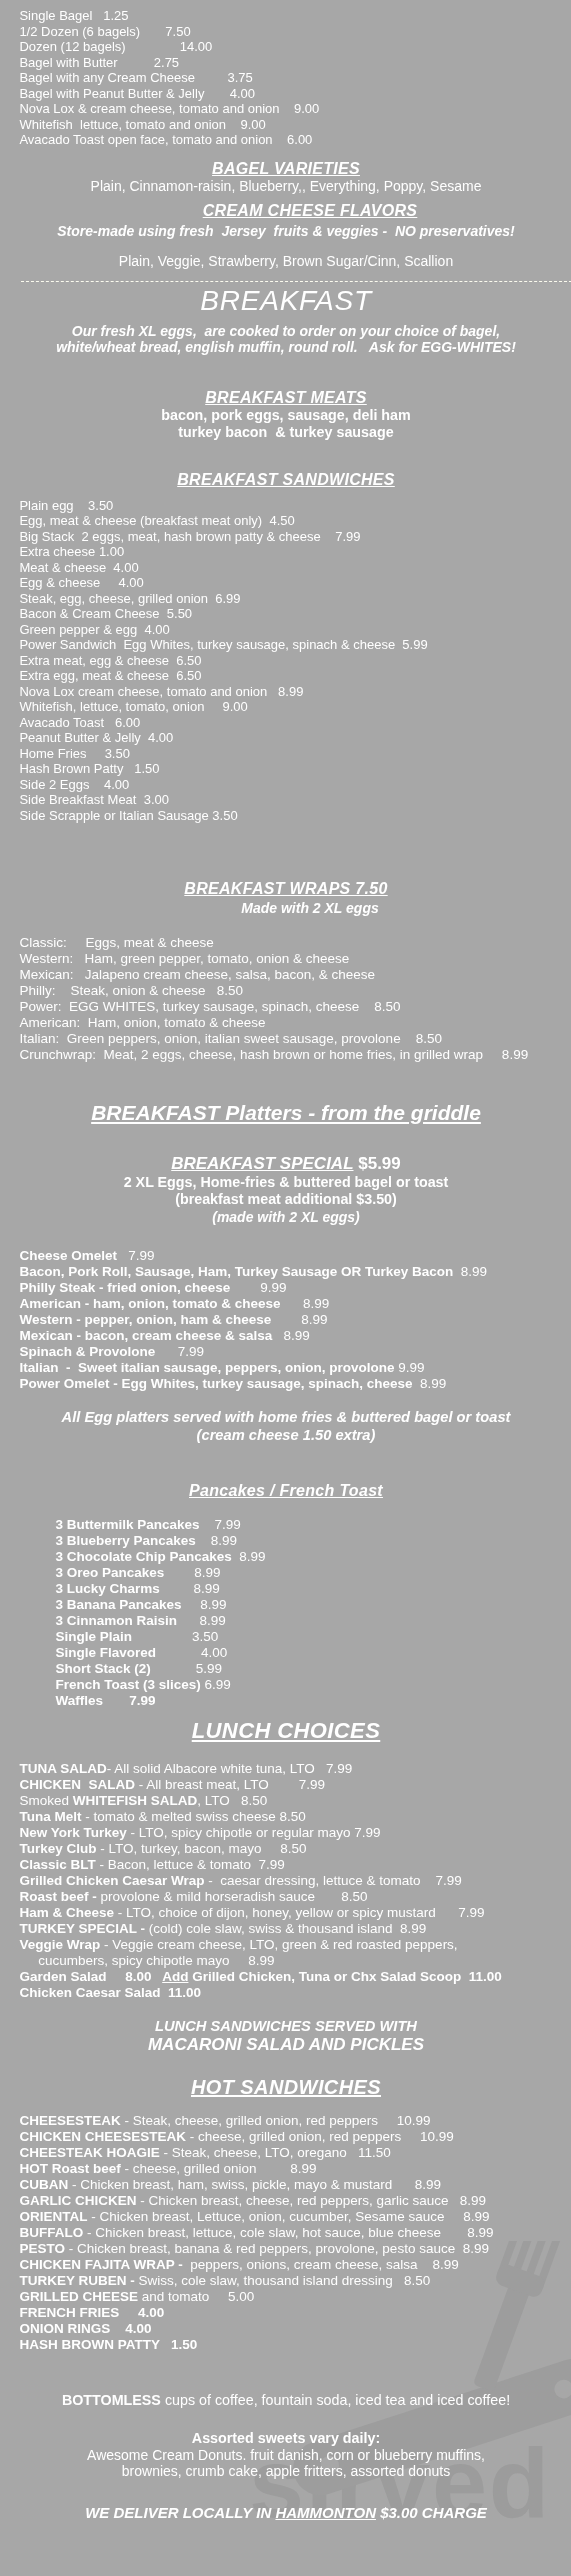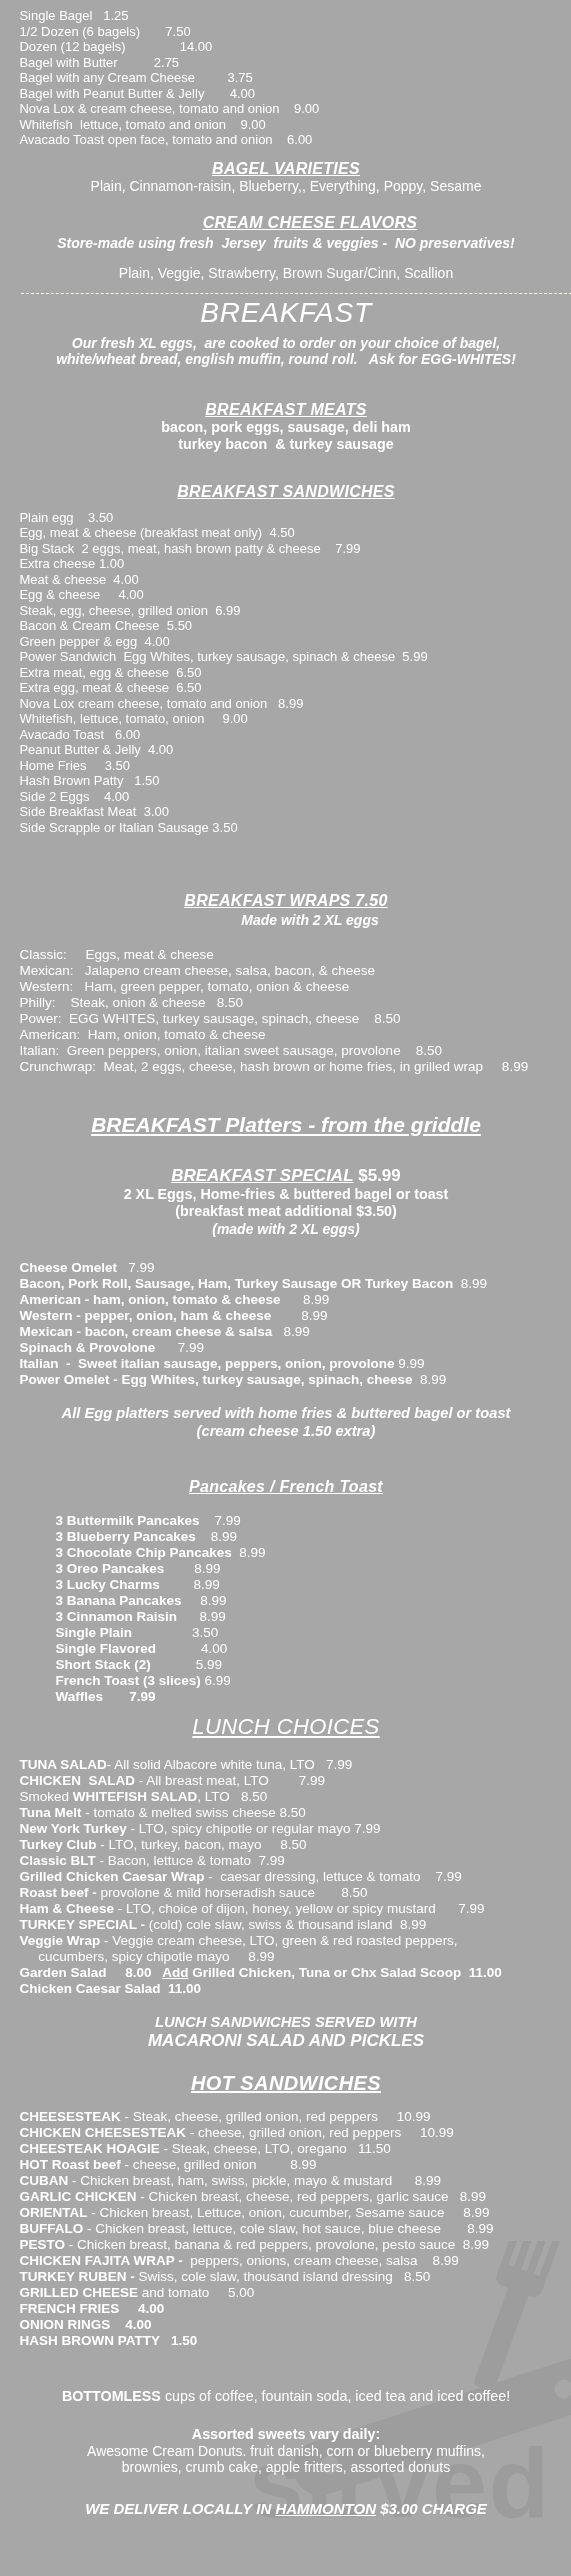--- a/index.html
+++ b/index.html
@@ -24,21 +24,21 @@
   }
   .big-h{
     text-align:center;font-style:italic;font-weight:400;
     font-size:28px;line-height:34px;letter-spacing:0.8px;
   }
   .platters-h{
     text-align:center;font-weight:700;font-style:italic;
     font-size:21px;line-height:29px;text-decoration:underline;
   }
   .lunch-h{
-    text-align:center;font-weight:400;font-style:italic;
+    text-align:center;font-weight:700;font-style:italic;
     font-size:22px;line-height:23.6px;text-decoration:underline;letter-spacing:0.4px;
   }
   .hot-h{
     text-align:center;font-weight:700;font-style:italic;
     font-size:20px;line-height:22px;text-decoration:underline;letter-spacing:0.4px;
   }
   .ital-note{font-weight:700;font-style:italic;text-align:center;font-size:14px;line-height:16px;white-space:pre-wrap;}
   .plain-center{text-align:center;font-size:14px;line-height:16px;white-space:pre-wrap;}
   .meats-line{text-align:center;font-weight:700;font-size:14.3px;line-height:17px;white-space:pre-wrap;}
   .divider{border-top:0.8px dashed #fbfbef;margin-left:21px;}
@@ -84,21 +84,21 @@
         <div class="line">Bagel with any Cream Cheese         3.75</div>
         <div class="line">Bagel with Peanut Butter &amp; Jelly       4.00</div>
         <div class="line">Nova Lox &amp; cream cheese, tomato and onion    9.00</div>
         <div class="line">Whitefish  lettuce, tomato and onion    9.00</div>
         <div class="line">Avacado Toast open face, tomato and onion    6.00</div>
       </div>
 
     <div class="sec-h" style="margin-top:11.8px;">BAGEL VARIETIES</div>
     <div class="plain-center">Plain, Cinnamon-raisin, Blueberry,, Everything, Poppy, Sesame</div>
 
-    <div class="sec-h" style="margin-top:20px;padding-left:48px;">CREAM CHEESE FLAVORS</div>
+    <div class="sec-h" style="margin-top:8px;padding-left:48px;">CREAM CHEESE FLAVORS</div>
     <div class="ital-note" style="margin-top:2.5px;">Store-made using fresh  Jersey  fruits &amp; veggies -  NO preservatives!</div>
     <div class="plain-center" style="margin-top:14.3px;">Plain, Veggie, Strawberry, Brown Sugar/Cinn, Scallion</div>
 
     <div class="divider" style="margin-top:11.8px;"></div>
 
     <div class="big-h" style="margin-top:1.7px;">BREAKFAST</div>
     <div class="ital-note" style="margin-top:5px;">Our fresh XL eggs,  are cooked to order on your choice of bagel,</div>
     <div class="ital-note">white/wheat bread, english muffin, round roll.   Ask for EGG-WHITES!</div>
 
     <div class="sec-h" style="margin-top:34px;">BREAKFAST MEATS</div>
@@ -127,39 +127,40 @@
         <div class="line">Hash Brown Patty   1.50</div>
         <div class="line">Side 2 Eggs    4.00</div>
         <div class="line">Side Breakfast Meat  3.00</div>
         <div class="line">Side Scrapple or Italian Sausage 3.50</div>
       </div>
 
     <div class="sec-h" style="margin-top:57px;">BREAKFAST WRAPS 7.50</div>
     <div class="ital-note" style="margin-top:1.7px;padding-left:48px;">Made with 2 XL eggs</div>
     <div class="list-md" style="margin-top:18.5px;">
         <div class="line">Classic:     Eggs, meat &amp; cheese</div>
+        <div class="line">Western:   Ham, green pepper, tomato, onion &amp; cheese</div>
         <div class="line">Mexican:   Jalapeno cream cheese, salsa, bacon, &amp; cheese</div>
-        <div class="line">Western:   Ham, green pepper, tomato, onion &amp; cheese</div>
         <div class="line">Philly:    Steak, onion &amp; cheese   8.50</div>
         <div class="line">Power:  EGG WHITES, turkey sausage, spinach, cheese    8.50</div>
         <div class="line">American:  Ham, onion, tomato &amp; cheese</div>
         <div class="line">Italian:  Green peppers, onion, italian sweet sausage, provolone    8.50</div>
         <div class="line">Crunchwrap:  Meat, 2 eggs, cheese, hash brown or home fries, in grilled wrap     8.99</div>
       </div>
 
     <div class="platters-h" style="margin-top:35px;">BREAKFAST  Platters - from the griddle</div>
 
     <div class="special-h" style="margin-top:27px;"><span class="t">BREAKFAST SPECIAL</span><span class="p"> $5.99</span></div>
     <div class="meats-line">2 XL Eggs, Home-fries &amp; buttered bagel or toast</div>
     <div class="meats-line">(breakfast meat additional $3.50)</div>
 
     <div class="ital-note" style="margin-top:1.7px;">(made with 2 XL eggs)</div>
     <div class="list-md" style="margin-top:23px;">
         <div class="line"><span class="reg"></span><span class="bold">Cheese Omelet</span><span class="bold underline"></span><span class="bold"></span><span class="reg">   7.99</span></div>
         <div class="line"><span class="reg"></span><span class="bold">Bacon, Pork Roll, Sausage, Ham, Turkey Sausage OR Turkey Bacon</span><span class="bold underline"></span><span class="bold"></span><span class="reg">  8.99</span></div>
+        <div class="line"><span class="reg"></span><span class="bold">Philly Steak - fried onion, cheese</span><span class="bold underline"></span><span class="bold"></span><span class="reg">        9.99</span></div>
         <div class="line"><span class="reg"></span><span class="bold">American - ham, onion, tomato &amp; cheese</span><span class="bold underline"></span><span class="bold"></span><span class="reg">      8.99</span></div>
         <div class="line"><span class="reg"></span><span class="bold">Western - pepper, onion, ham &amp; cheese</span><span class="bold underline"></span><span class="bold"></span><span class="reg">        8.99</span></div>
         <div class="line"><span class="reg"></span><span class="bold">Mexican - bacon, cream cheese &amp; salsa</span><span class="bold underline"></span><span class="bold"></span><span class="reg">   8.99</span></div>
         <div class="line"><span class="reg"></span><span class="bold">Spinach &amp; Provolone</span><span class="bold underline"></span><span class="bold"></span><span class="reg">      7.99</span></div>
         <div class="line"><span class="reg"></span><span class="bold">Italian  -  Sweet italian sausage, peppers, onion, provolone</span><span class="bold underline"></span><span class="bold"></span><span class="reg"> 9.99</span></div>
         <div class="line"><span class="reg"></span><span class="bold">Power Omelet - Egg Whites, turkey sausage, spinach, cheese</span><span class="bold underline"></span><span class="bold"></span><span class="reg">  8.99</span></div>
       </div>
     <div class="ital-note" style="margin-top:17px;font-size:14.7px;line-height:17.7px;">All Egg platters served with home fries &amp; buttered bagel or toast</div>
     <div class="ital-note" style="font-size:14.7px;line-height:17.7px;">(cream cheese 1.50 extra)</div>
 

